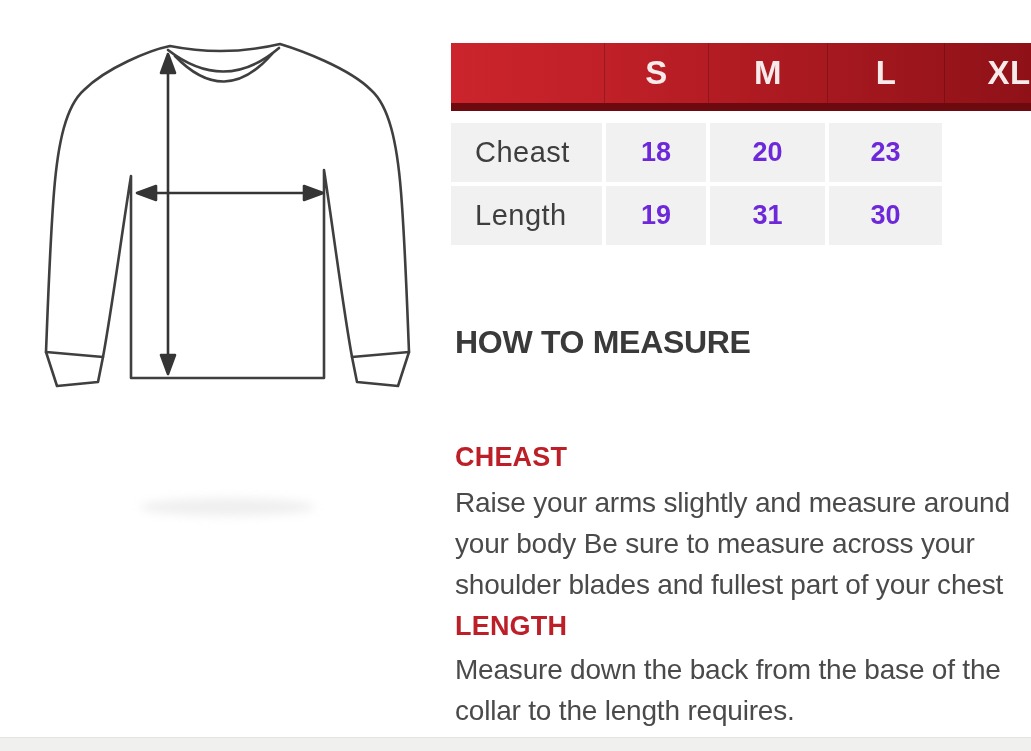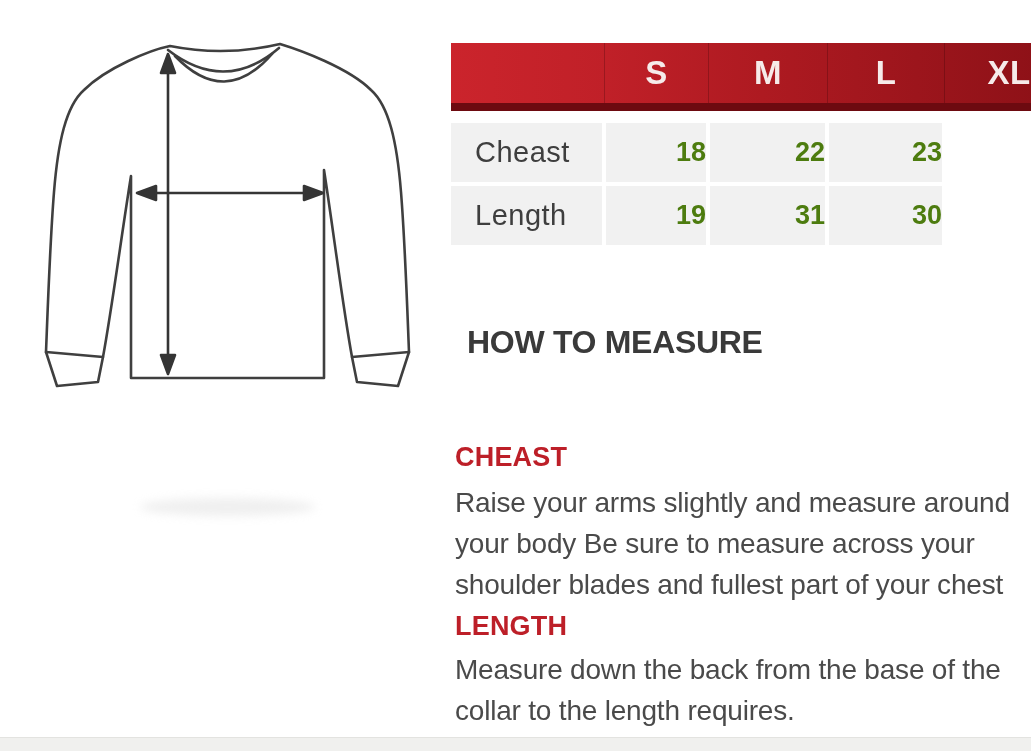--- a/index.html
+++ b/index.html
@@ -31,31 +31,31 @@
   }
   .st-header .hcell + .hcell{border-left:1px solid rgba(40,0,4,.25);}
   .st-row{
     display:grid;grid-template-columns:151px 100px 115px 113px 127px;
     column-gap:4px;height:59px;
   }
   .st-row.first{margin-top:12px;}
   .st-row + .st-row{margin-top:4px;}
   .st-row .cell{
     background:#f1f1f1;line-height:59px;font-size:27px;
-    color:#4d7c0f;text-align:right;font-weight:700;
+    color:#6d28d9;text-align:center;font-weight:700;
   }
   .st-row .cell.label{
     text-align:left;padding-left:24px;font-weight:400;font-size:29px;
     color:#3e3e3e;letter-spacing:.5px;
   }
 
   
   .htm-title{
     position:absolute;left:455px;top:324px;
-    font-size:32px;font-weight:800;color:#3a3a3a;letter-spacing:-0.3px;margin-left:12px;
+    font-size:32px;font-weight:800;color:#3a3a3a;letter-spacing:-0.3px;
   }
   .section-heading{
     position:absolute;left:455px;
     font-size:27px;font-weight:800;color:#bd1f28;letter-spacing:.2px;
   }
   .heading-cheast{top:442px;}
   .heading-length{top:611px;}
   .para{
     position:absolute;left:455px;width:585px;
     font-size:28px;color:#4a4a4a;line-height:41px;letter-spacing:-0.2px;
@@ -122,21 +122,21 @@
     <div class="hcell"></div>
     <div class="hcell">S</div>
     <div class="hcell">M</div>
     <div class="hcell">L</div>
     <div class="hcell">XL</div>
   </div>
 
   <div class="st-row first">
     <div class="cell label">Cheast</div>
     <div class="cell">18</div>
-    <div class="cell">22</div>
+    <div class="cell">20</div>
     <div class="cell">23</div>
   </div>
 
   <div class="st-row">
     <div class="cell label">Length</div>
     <div class="cell">19</div>
     <div class="cell">31</div>
     <div class="cell">30</div>
   </div>
 </div>

